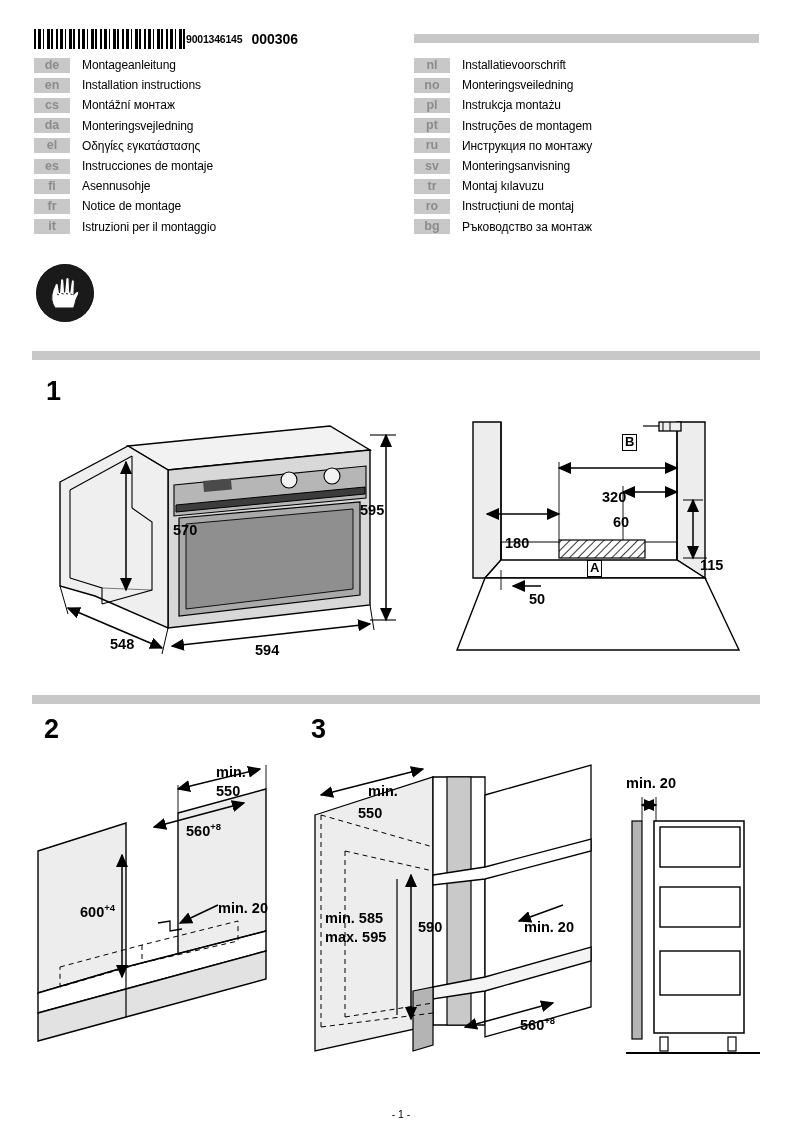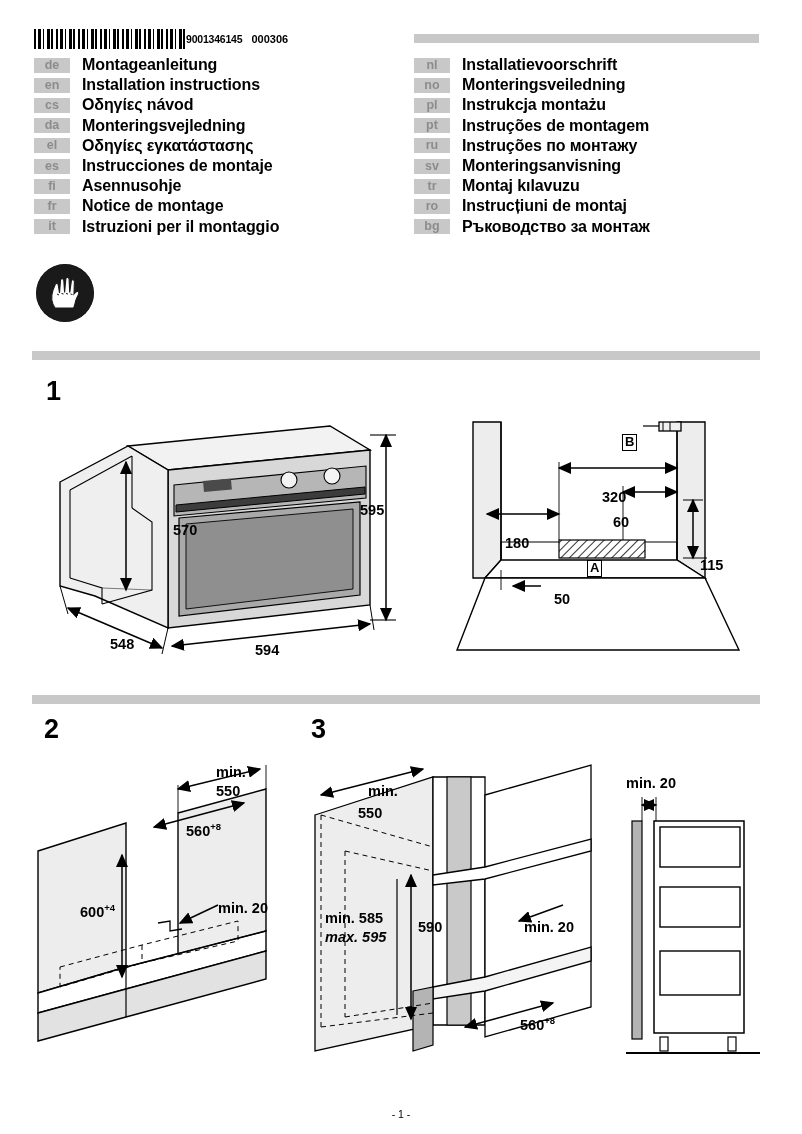--- a/index.html
+++ b/index.html
@@ -41,21 +41,21 @@
         #000 13px, #000 16px, #fff 16px, #fff 17px,
         #000 17px, #000 19px, #fff 19px, #fff 22px);
   }
   .barcode-num {
     font-size: 10.5px;
     font-weight: bold;
     letter-spacing: -0.2px;
     margin-left: 0px;
   }
   .barcode-num2 {
-    font-size: 11px;
+    font-size: 14px;
     font-weight: bold;
     margin-left: 9px;
   }
   .hdr-rule-right {
     position: absolute;
     left: 414px; top: 34px;
     width: 345px; height: 9px;
     background: #c8c8c8;
   }
 
@@ -77,22 +77,22 @@
     height: 15px;
     background: #c8c8c8;
     color: #8c8c8c;
     font-size: 12.5px;
     font-weight: bold;
     line-height: 15px;
     text-align: center;
     margin-right: 12px;
   }
   .lang-name {
-    font-size: 16px;
-    font-weight: bold;
+    font-size: 12px;
+    font-weight: normal;
     letter-spacing: -0.1px;
   }
 
   
   .glove {
     position: absolute;
     left: 36px; top: 264px;
     width: 58px; height: 58px;
     border-radius: 50%;
     background: #1a1a1a;
@@ -168,21 +168,21 @@
     <div class="lang-row">
       <div class="lang-code">de</div>
       <div class="lang-name">Montageanleitung</div>
     </div>
     <div class="lang-row">
       <div class="lang-code">en</div>
       <div class="lang-name">Installation instructions</div>
     </div>
     <div class="lang-row">
       <div class="lang-code">cs</div>
-      <div class="lang-name">Οδηγίες návod</div>
+      <div class="lang-name">Montážní монтаж</div>
     </div>
     <div class="lang-row">
       <div class="lang-code">da</div>
       <div class="lang-name">Monteringsvejledning</div>
     </div>
     <div class="lang-row">
       <div class="lang-code">el</div>
       <div class="lang-name">Οδηγίες εγκατάστασης</div>
     </div>
     <div class="lang-row">
@@ -215,21 +215,21 @@
     <div class="lang-row">
       <div class="lang-code">pl</div>
       <div class="lang-name">Instrukcja montażu</div>
     </div>
     <div class="lang-row">
       <div class="lang-code">pt</div>
       <div class="lang-name">Instruções de montagem</div>
     </div>
     <div class="lang-row">
       <div class="lang-code">ru</div>
-      <div class="lang-name">Instruções по монтажу</div>
+      <div class="lang-name">Инструкция по монтажу</div>
     </div>
     <div class="lang-row">
       <div class="lang-code">sv</div>
       <div class="lang-name">Monteringsanvisning</div>
     </div>
     <div class="lang-row">
       <div class="lang-code">tr</div>
       <div class="lang-name">Montaj kılavuzu</div>
     </div>
     <div class="lang-row">
@@ -370,21 +370,21 @@
       <line x1="86" y1="186" x2="58" y2="186" stroke="#000" stroke-width="1.5" marker-end="url(#bh)"></line>
       <line x1="46" y1="170" x2="46" y2="190" stroke="#000" stroke-width="0.9"></line>
     </svg>
   </div>
   <div class="lbl boxed" style="left:622px; top:434px;">B</div>
   <div class="lbl boxed" style="left:587px; top:560px;">A</div>
   <div class="lbl" style="left:602px; top:490px;">320</div>
   <div class="lbl" style="left:613px; top:515px;">60</div>
   <div class="lbl" style="left:505px; top:536px;">180</div>
   <div class="lbl" style="left:700px; top:558px;">115</div>
-  <div class="lbl" style="left:554px; top:592px;text-align:center;">50</div>
+  <div class="lbl" style="left:529px; top:592px;text-align:center;">50</div>
 
   <div class="dw" style="left:30px; top:755px;">
     <svg width="290" height="290" viewBox="0 0 290 290">
       <defs>
         <marker id="ch" markerWidth="9" markerHeight="8" refX="8" refY="4" orient="auto">
           <path d="M0,0 L9,4 L0,8 z" fill="#000"></path>
         </marker>
         <marker id="chs" markerWidth="9" markerHeight="8" refX="1" refY="4" orient="auto">
           <path d="M9,0 L0,4 L9,8 z" fill="#000"></path>
         </marker>
@@ -461,21 +461,21 @@
       <line x1="92" y1="124" x2="92" y2="260" stroke="#000" stroke-width="1.2"></line>
 
       <line x1="258" y1="150" x2="214" y2="166" stroke="#000" stroke-width="1.5" marker-end="url(#dh)"></line>
 
       <line x1="160" y1="272" x2="248" y2="248" stroke="#000" stroke-width="1.5" marker-start="url(#dhs)" marker-end="url(#dh)"></line>
     </svg>
   </div>
   <div class="lbl" style="left:368px; top:784px;">min.</div>
   <div class="lbl" style="left:358px; top:806px;">550</div>
   <div class="lbl" style="left:325px; top:911px;">min. 585</div>
-  <div class="lbl" style="left:325px; top:930px;font-style:italic;">max. 595</div>
+  <div class="lbl" style="left:325px; top:930px;">max. 595</div>
   <div class="lbl" style="left:418px; top:920px;">590</div>
   <div class="lbl" style="left:524px; top:920px;">min. 20</div>
   <div class="lbl" style="left:520px; top:1016px;"><span>560</span><span class="sup">+8</span></div>
 
   <div class="dw" style="left:620px; top:775px;">
     <svg width="150" height="290" viewBox="0 0 150 290">
       <defs>
         <marker id="eh" markerWidth="9" markerHeight="8" refX="8" refY="4" orient="auto">
           <path d="M0,0 L9,4 L0,8 z" fill="#000"></path>
         </marker>

